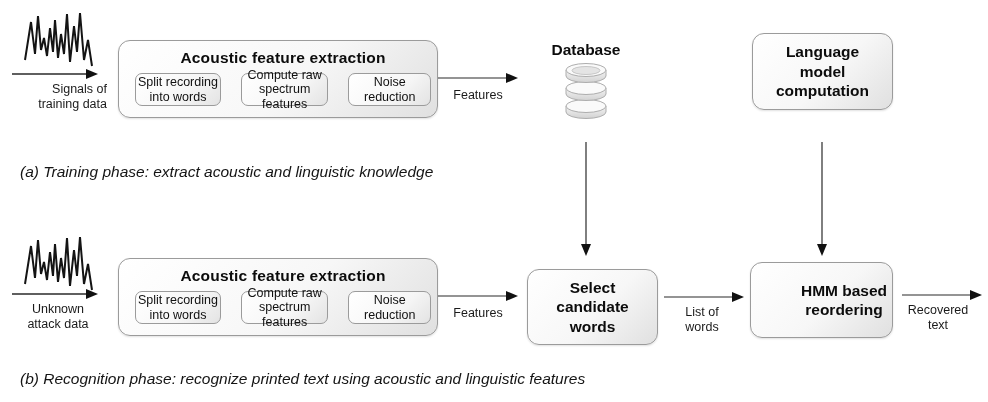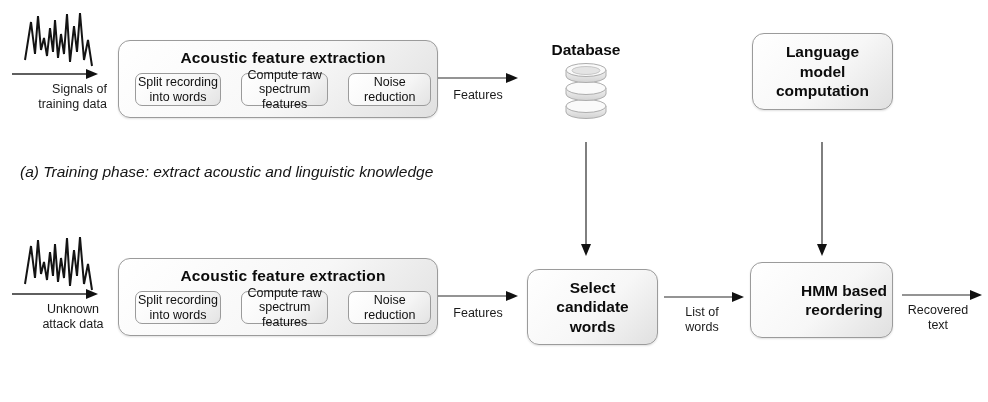--- a/index.html
+++ b/index.html
@@ -115,21 +115,21 @@
   <div class="caption" style="left:20px;top:163px;">(a) Training phase: extract acoustic and linguistic knowledge</div>
 
   <svg class="abs" style="left:22px;top:232px;" width="74" height="62" viewBox="0 0 74 62">
     <polyline points="3,52 9,14 13,46 16,8 19,42 22,30 25,48 28,20 31,44 33,12 36,50 39,26 42,46 45,6 48,54 52,18 55,44 58,5 62,52 66,32 70,58" fill="none" stroke="#141414" stroke-width="2" stroke-linejoin="miter"></polyline>
   </svg>
 
   <svg class="abs" style="left:10px;top:287px;" width="90" height="14" viewBox="0 0 90 14">
     <line x1="2" y1="7" x2="76" y2="7" stroke="#2a2a2a" stroke-width="1.3"></line>
     <polygon points="76,2 88,7 76,12" fill="#111"></polygon>
   </svg>
-  <div class="lbl" style="left:22px;top:302px;width:102px;">Unknown
+  <div class="lbl" style="left:7px;top:302px;width:102px;">Unknown
 attack data</div>
 
   <div class="box afe-box" style="left:110px;top:258px;width:320px;height:78px;">
     <div class="afe-title">Acoustic feature extraction</div>
     <div class="afe-steps">
       <div class="step step1">Split recording
 into words</div>
       <div class="step step2">Compute raw
 spectrum features</div>
       <div class="step step3">Noise reduction</div>
@@ -156,14 +156,15 @@
   <div class="box center-box" style="left:750px;top:262px;width:143px;height:76px;padding-left:45px;">HMM based
 reordering</div>
 
   <svg class="abs" style="left:900px;top:288px;" width="84" height="14" viewBox="0 0 84 14">
     <line x1="2" y1="7" x2="70" y2="7" stroke="#2a2a2a" stroke-width="1.2"></line>
     <polygon points="70,2 82,7 70,12" fill="#111"></polygon>
   </svg>
   <div class="lbl" style="left:896px;top:303px;width:84px;">Recovered
 text</div>
 
+  <div class="caption" style="left:20px;top:370px;">(b) Recognition phase: recognize printed text using acoustic and linguistic features</div>
 
 </div>
 
 </body></html>

